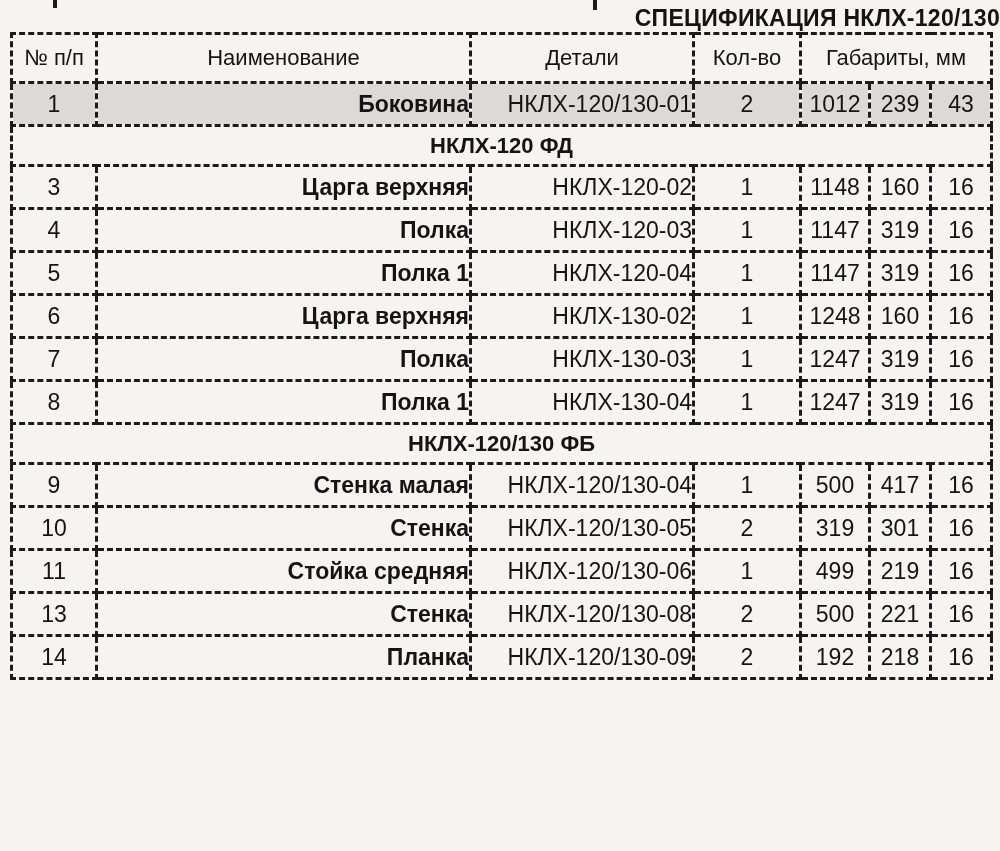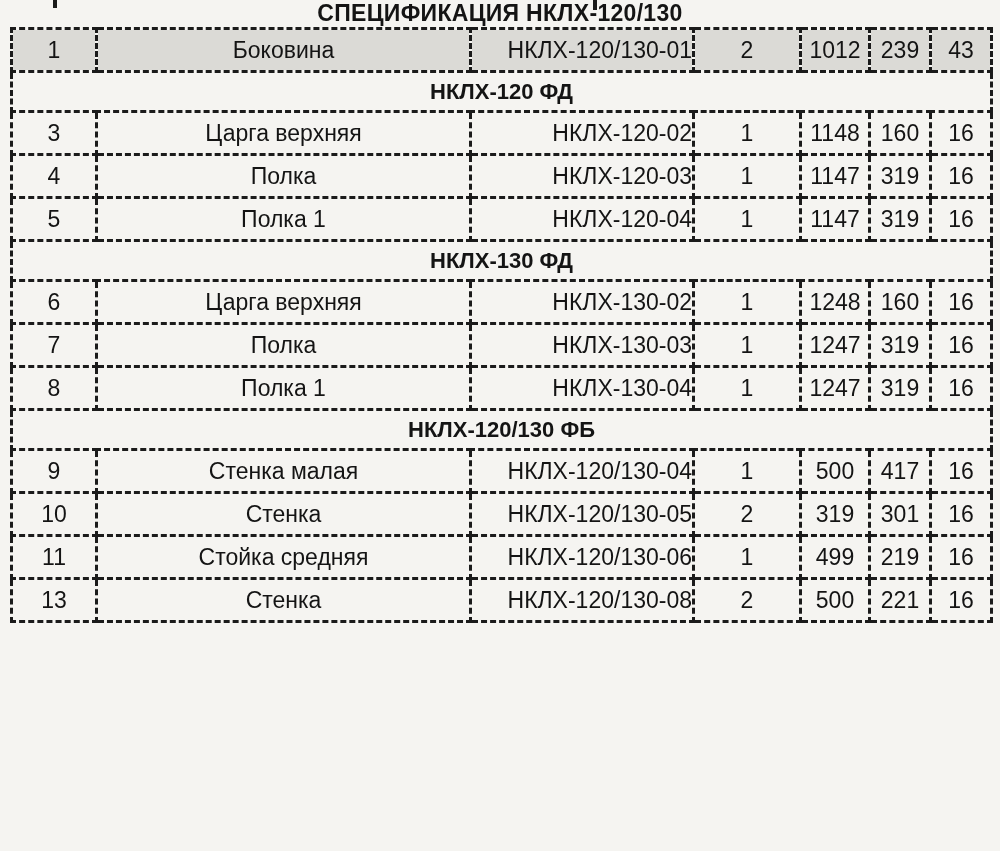--- a/index.html
+++ b/index.html
@@ -18,22 +18,23 @@
   .scan-tick {
     position: absolute;
     top: 0;
     width: 4px;
     height: 8px;
     background: #1a1a1a;
   }
   .scan-tick.t1 { left: 53px; }
   .scan-tick.t2 { left: 593px; height: 10px; }
   .doc-title {
+    padding-top: 5px;
     height: 27px;
-    text-align: center;
+    text-align: right;
     font-size: 23px;
     font-weight: bold;
     letter-spacing: 0.3px;
     white-space: nowrap;
   }
   table.spec {
     border-collapse: collapse;
     table-layout: fixed;
     margin-left: 10px;
     width: 980px;
@@ -58,21 +59,21 @@
     text-align: center;
   }
   tr.data-row td {
     height: 40px;
     font-size: 23px;
   }
   tr.data-row.shaded td {
     background: #dbdad6;
   }
   td.c-num  { text-align: center; }
-  td.c-name { text-align: center; padding-left: 8px; }
+  td.c-name { text-align: right; padding-left: 8px; font-weight: bold; }
   td.c-det  { text-align: right; padding-left: 6px; }
   td.c-qty  { text-align: center; }
   td.c-dim  { text-align: center; }
 </style>
 </head>
 <body>
 
 <div class="scan-tick t1"></div>
 <div class="scan-tick t2"></div>
 
@@ -83,20 +84,27 @@
     <col style="width:85px">
     <col style="width:374px">
     <col style="width:223px">
     <col style="width:107px">
     <col style="width:69px">
     <col style="width:61px">
     <col style="width:61px">
   </colgroup>
 
   <tbody>
+      <tr>
+    <th class="hdr">№ п/п</th>
+    <th class="hdr">Наименование</th>
+    <th class="hdr">Детали</th>
+    <th class="hdr">Кол-во</th>
+    <th class="hdr" colspan="3">Габариты, мм</th>
+  </tr>
 
   <tr class="data-row shaded">
     <td class="c-num">1</td>
     <td class="c-name">Боковина</td>
     <td class="c-det">НКЛХ-120/130-01</td>
     <td class="c-qty">2</td>
     <td class="c-dim">1012</td>
     <td class="c-dim">239</td>
     <td class="c-dim">43</td>
   </tr>
@@ -125,23 +133,20 @@
   <tr class="data-row">
     <td class="c-num">5</td>
     <td class="c-name">Полка 1</td>
     <td class="c-det">НКЛХ-120-04</td>
     <td class="c-qty">1</td>
     <td class="c-dim">1147</td>
     <td class="c-dim">319</td>
     <td class="c-dim">16</td>
   </tr>
 
-  <tr class="section-row">
-    <td colspan="7">НКЛХ-130 ФД</td>
-  </tr>
   <tr class="data-row">
     <td class="c-num">6</td>
     <td class="c-name">Царга верхняя</td>
     <td class="c-det">НКЛХ-130-02</td>
     <td class="c-qty">1</td>
     <td class="c-dim">1248</td>
     <td class="c-dim">160</td>
     <td class="c-dim">16</td>
   </tr>
   <tr class="data-row">
@@ -195,14 +200,23 @@
   </tr>
   <tr class="data-row">
     <td class="c-num">13</td>
     <td class="c-name">Стенка</td>
     <td class="c-det">НКЛХ-120/130-08</td>
     <td class="c-qty">2</td>
     <td class="c-dim">500</td>
     <td class="c-dim">221</td>
     <td class="c-dim">16</td>
   </tr>
+  <tr class="data-row">
+    <td class="c-num">14</td>
+    <td class="c-name">Планка</td>
+    <td class="c-det">НКЛХ-120/130-09</td>
+    <td class="c-qty">2</td>
+    <td class="c-dim">192</td>
+    <td class="c-dim">218</td>
+    <td class="c-dim">16</td>
+  </tr>
 </tbody>
   </table>
 
 </body></html>

